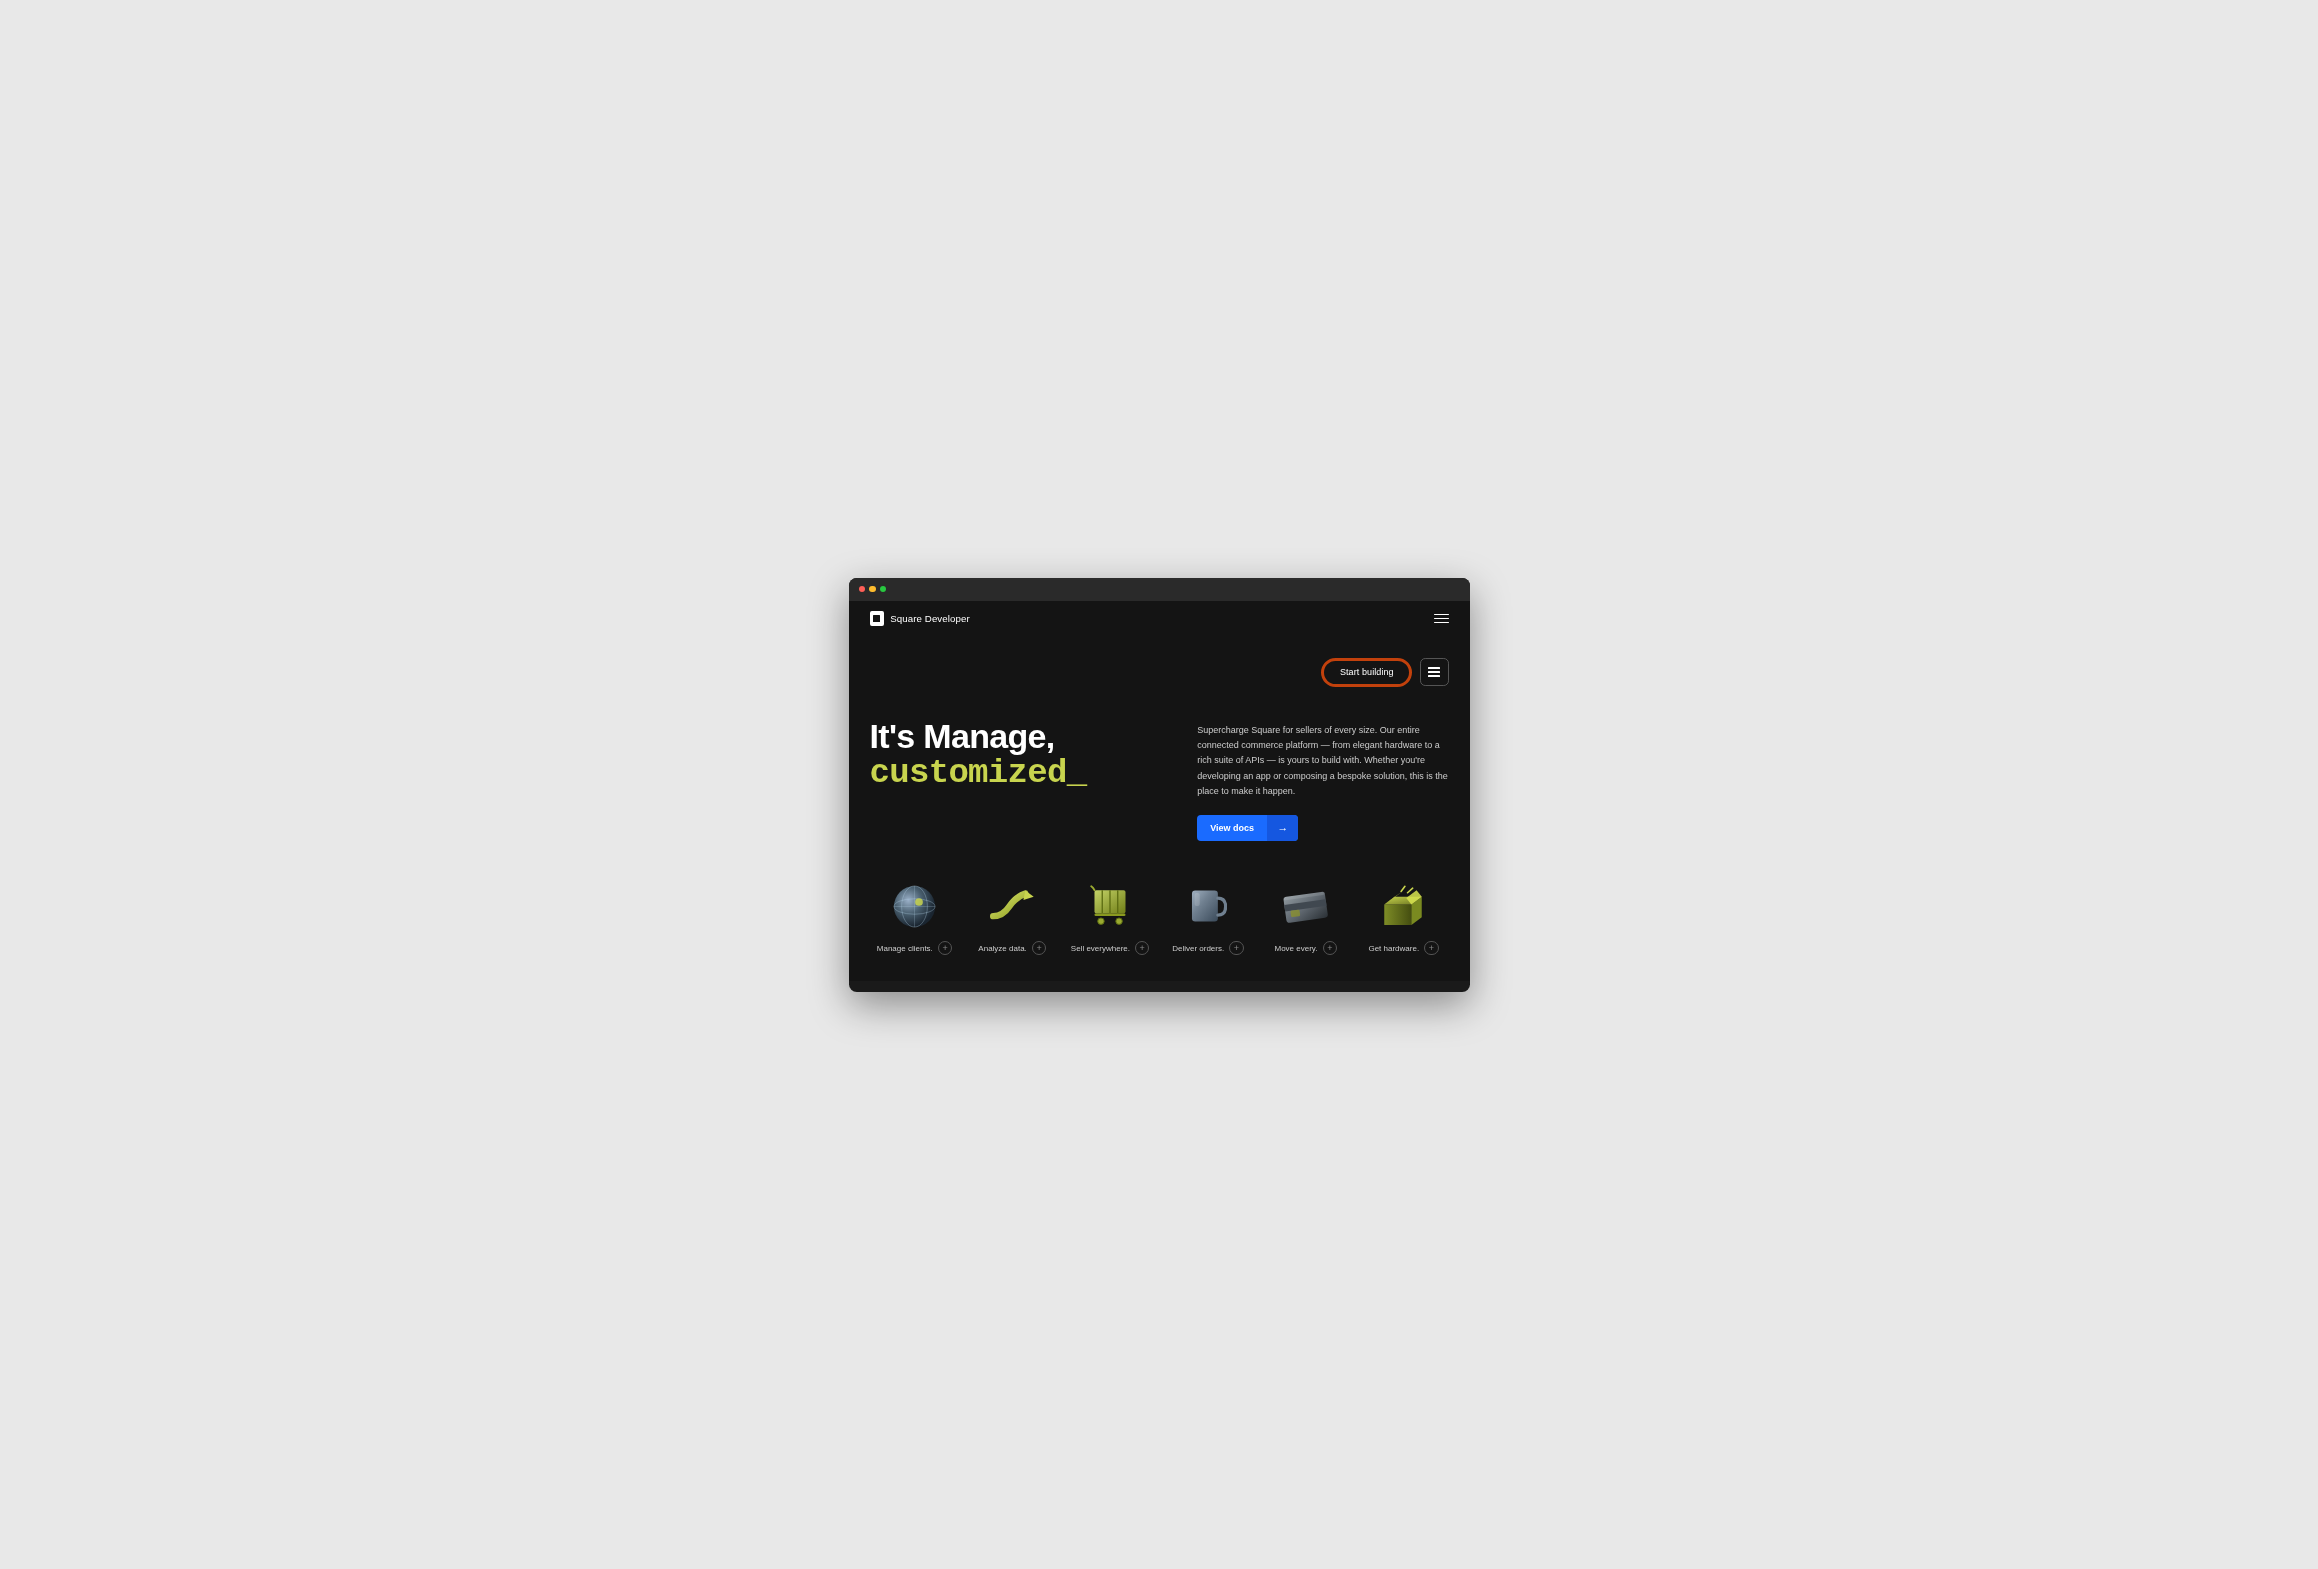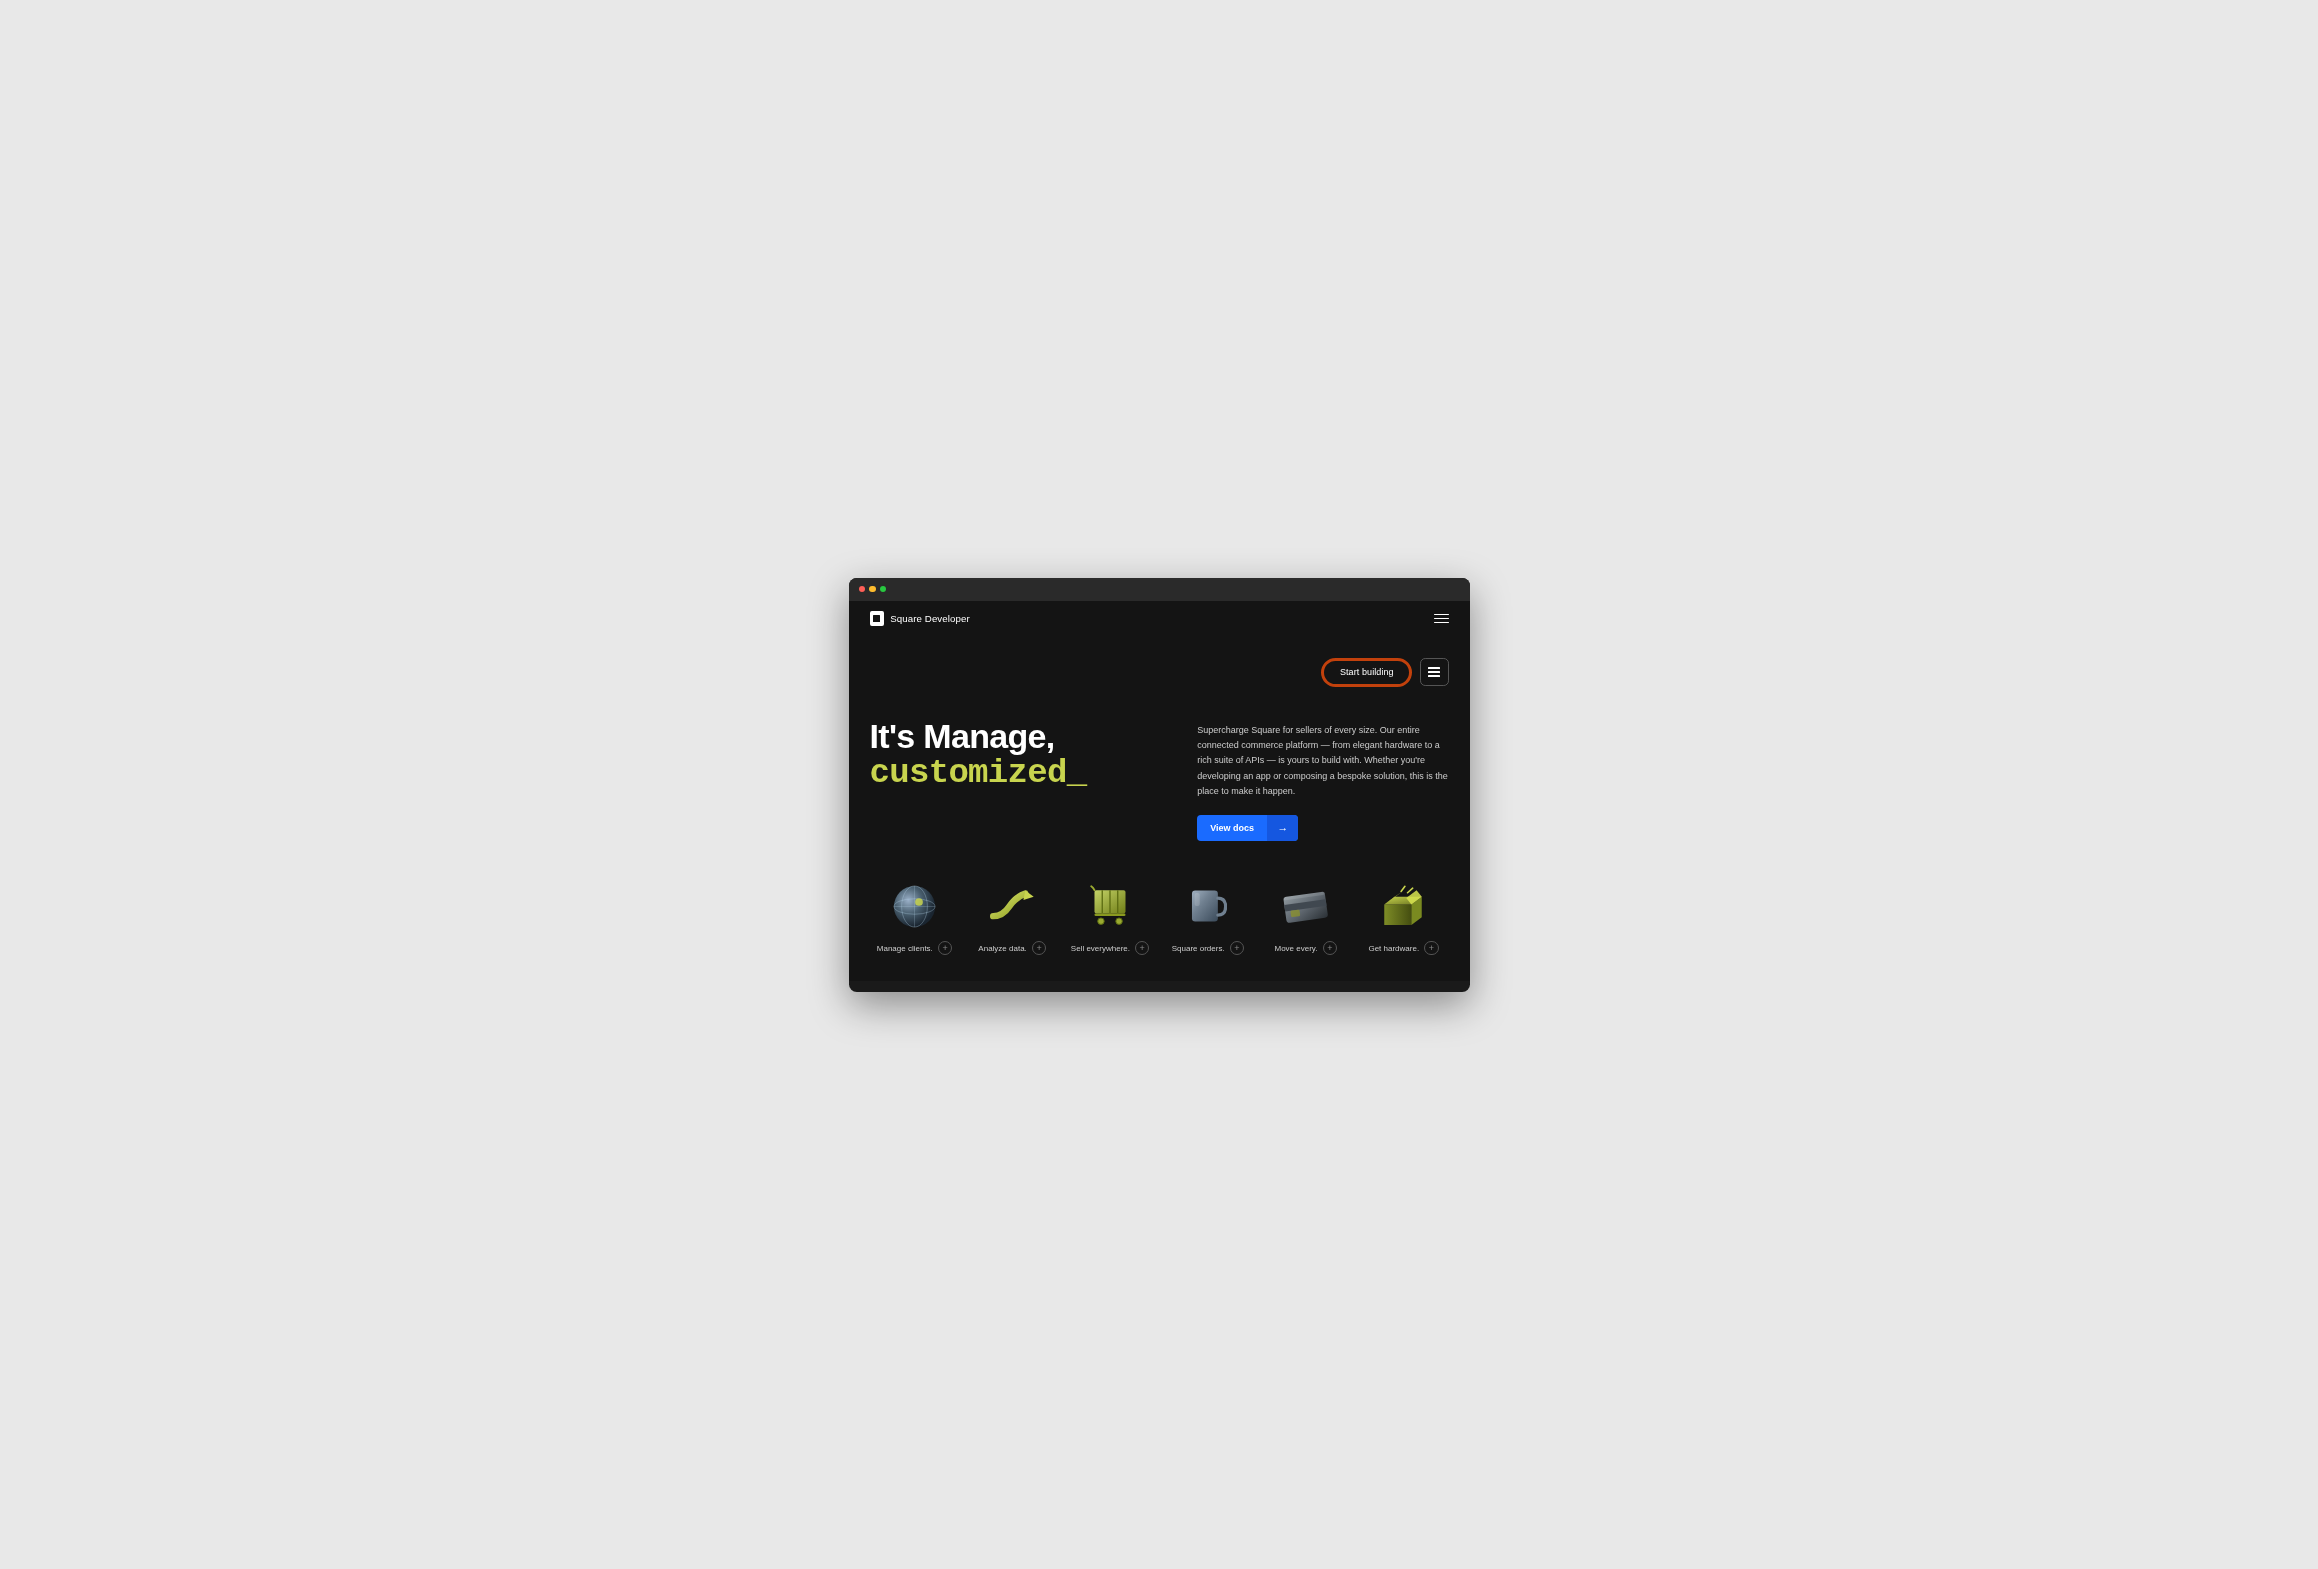--- a/index.html
+++ b/index.html
@@ -412,21 +412,21 @@
             </defs>
 
             <rect x="6" y="10" width="40" height="48" rx="5" fill="url(#mugGrad)"></rect>
 
             <path d="M 46 22 Q 58 22 58 35 Q 58 48 46 48" fill="none" stroke="#708090" stroke-width="5" stroke-linecap="round"></path>
 
             <rect x="10" y="14" width="8" height="20" rx="3" fill="rgba(255,255,255,0.15)"></rect>
           </svg>
         </div>
         <div class="category-label">
-          <span class="category-label-text">Square orders.</span>
+          <span class="category-label-text">Deliver orders.</span>
           <div class="category-plus">+</div>
         </div>
       </div>
 
       <div class="category-item">
         <div class="category-icon">
           <svg width="47" height="34" viewBox="0 0 72 52">
             <defs>
               <linearGradient id="cardGrad" x1="0%" y1="0%" x2="100%" y2="100%">
                 <stop offset="0%" stop-color="#909aa0"></stop>

